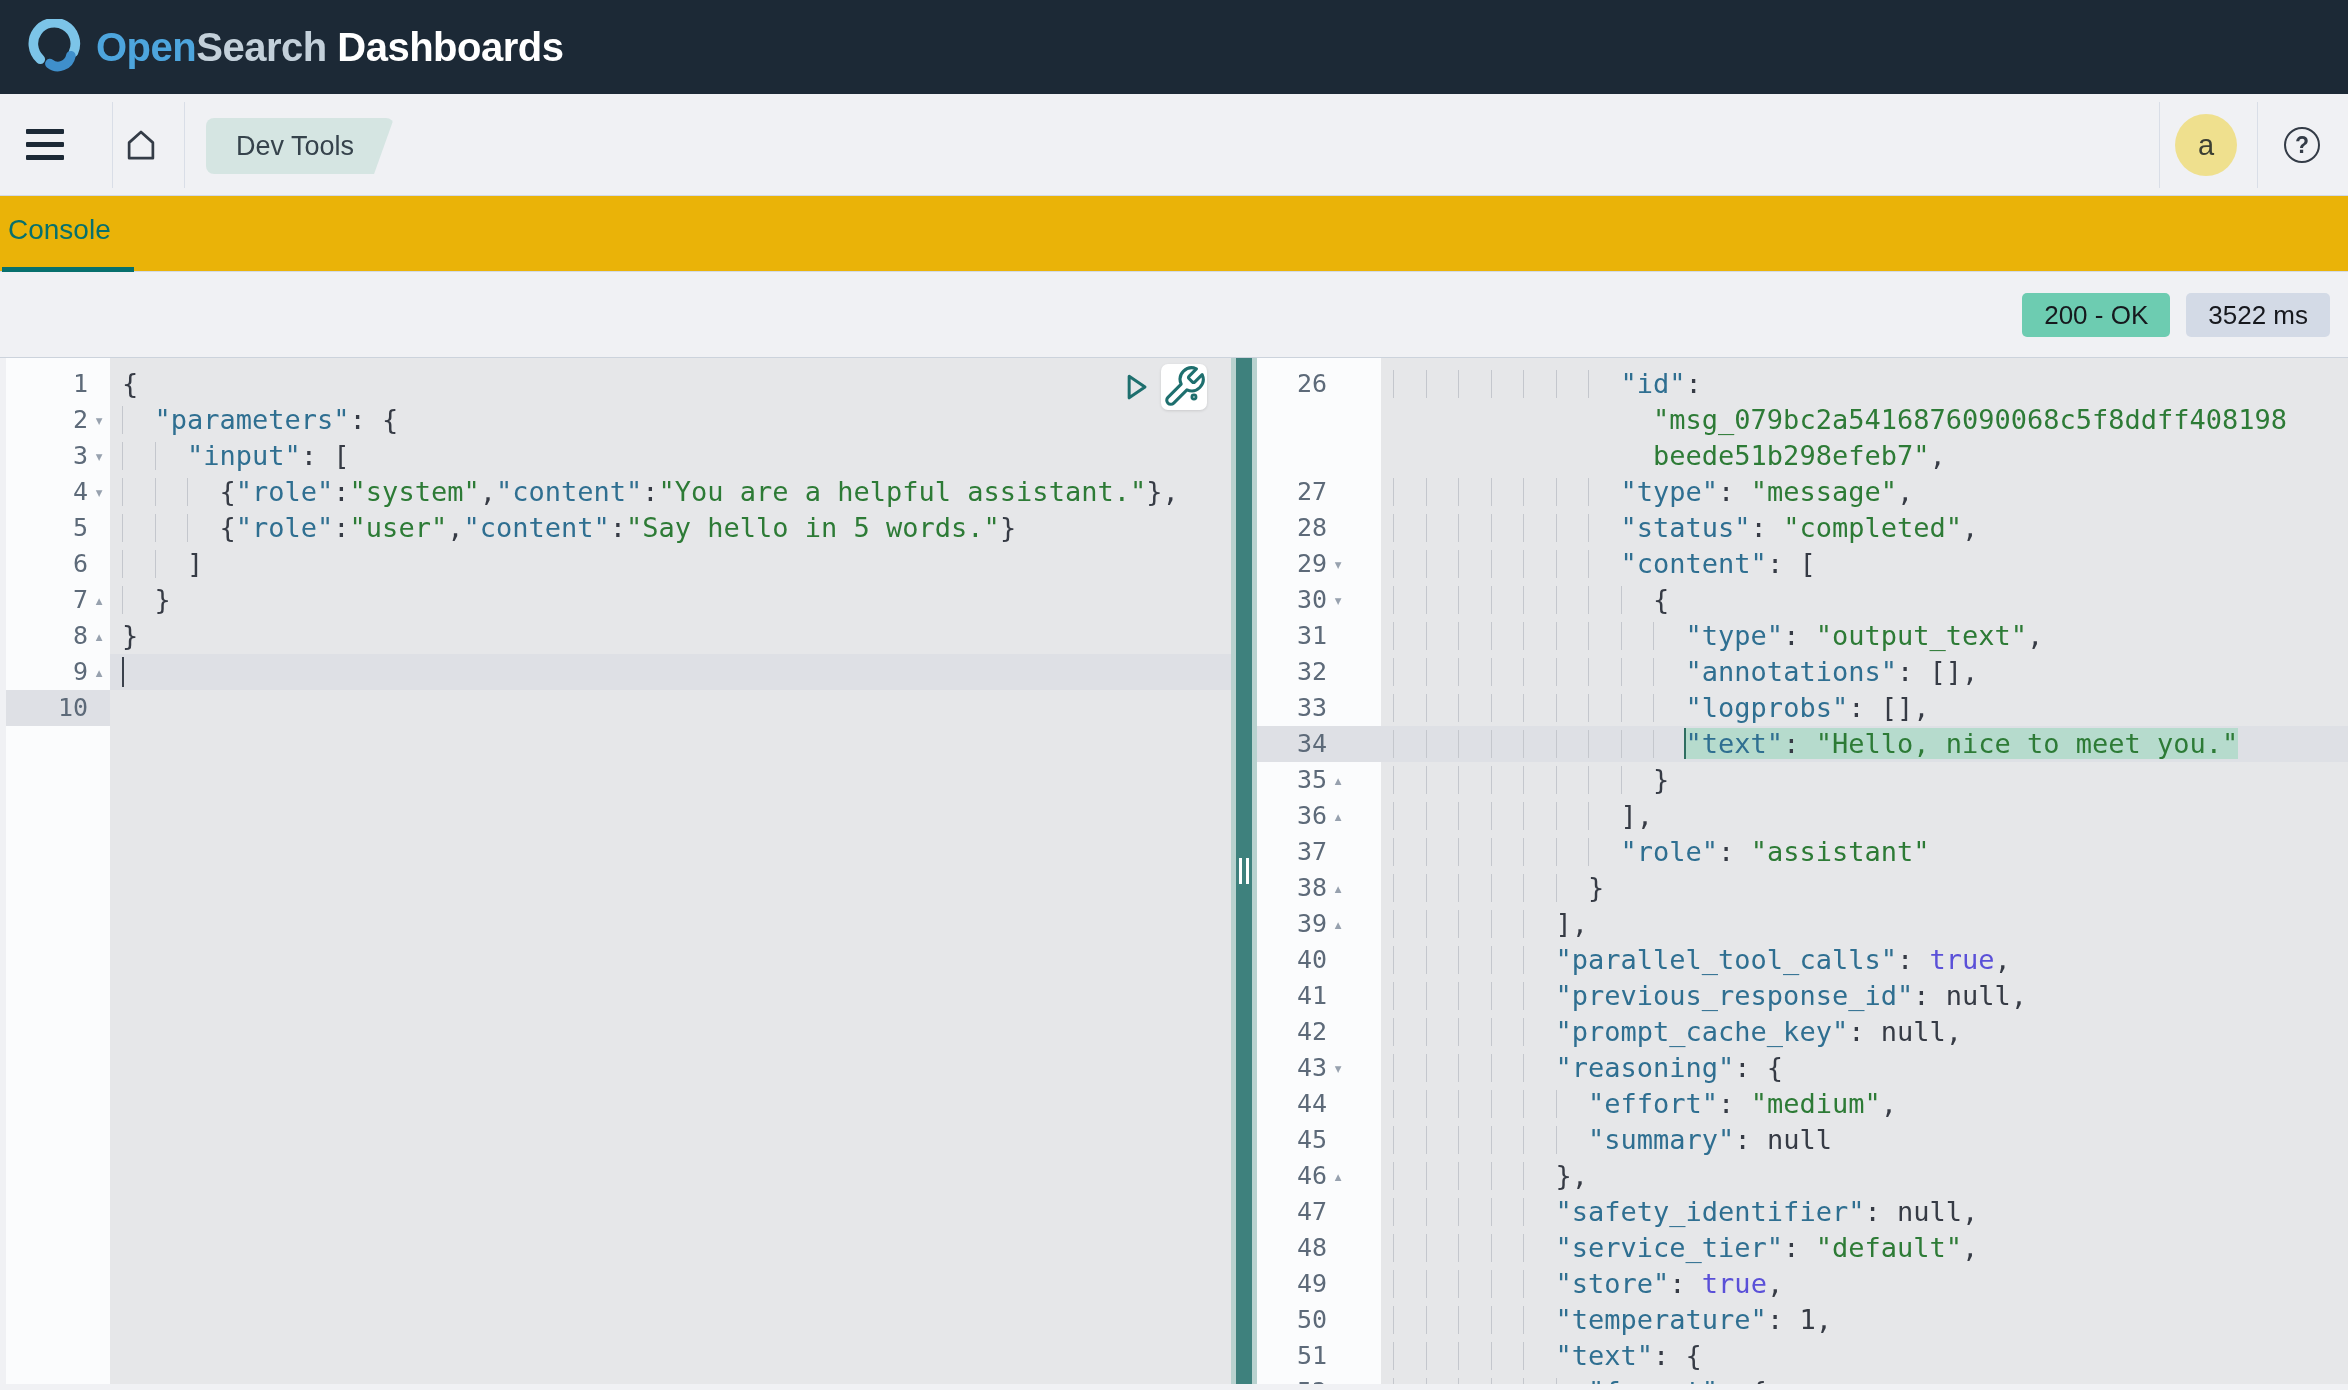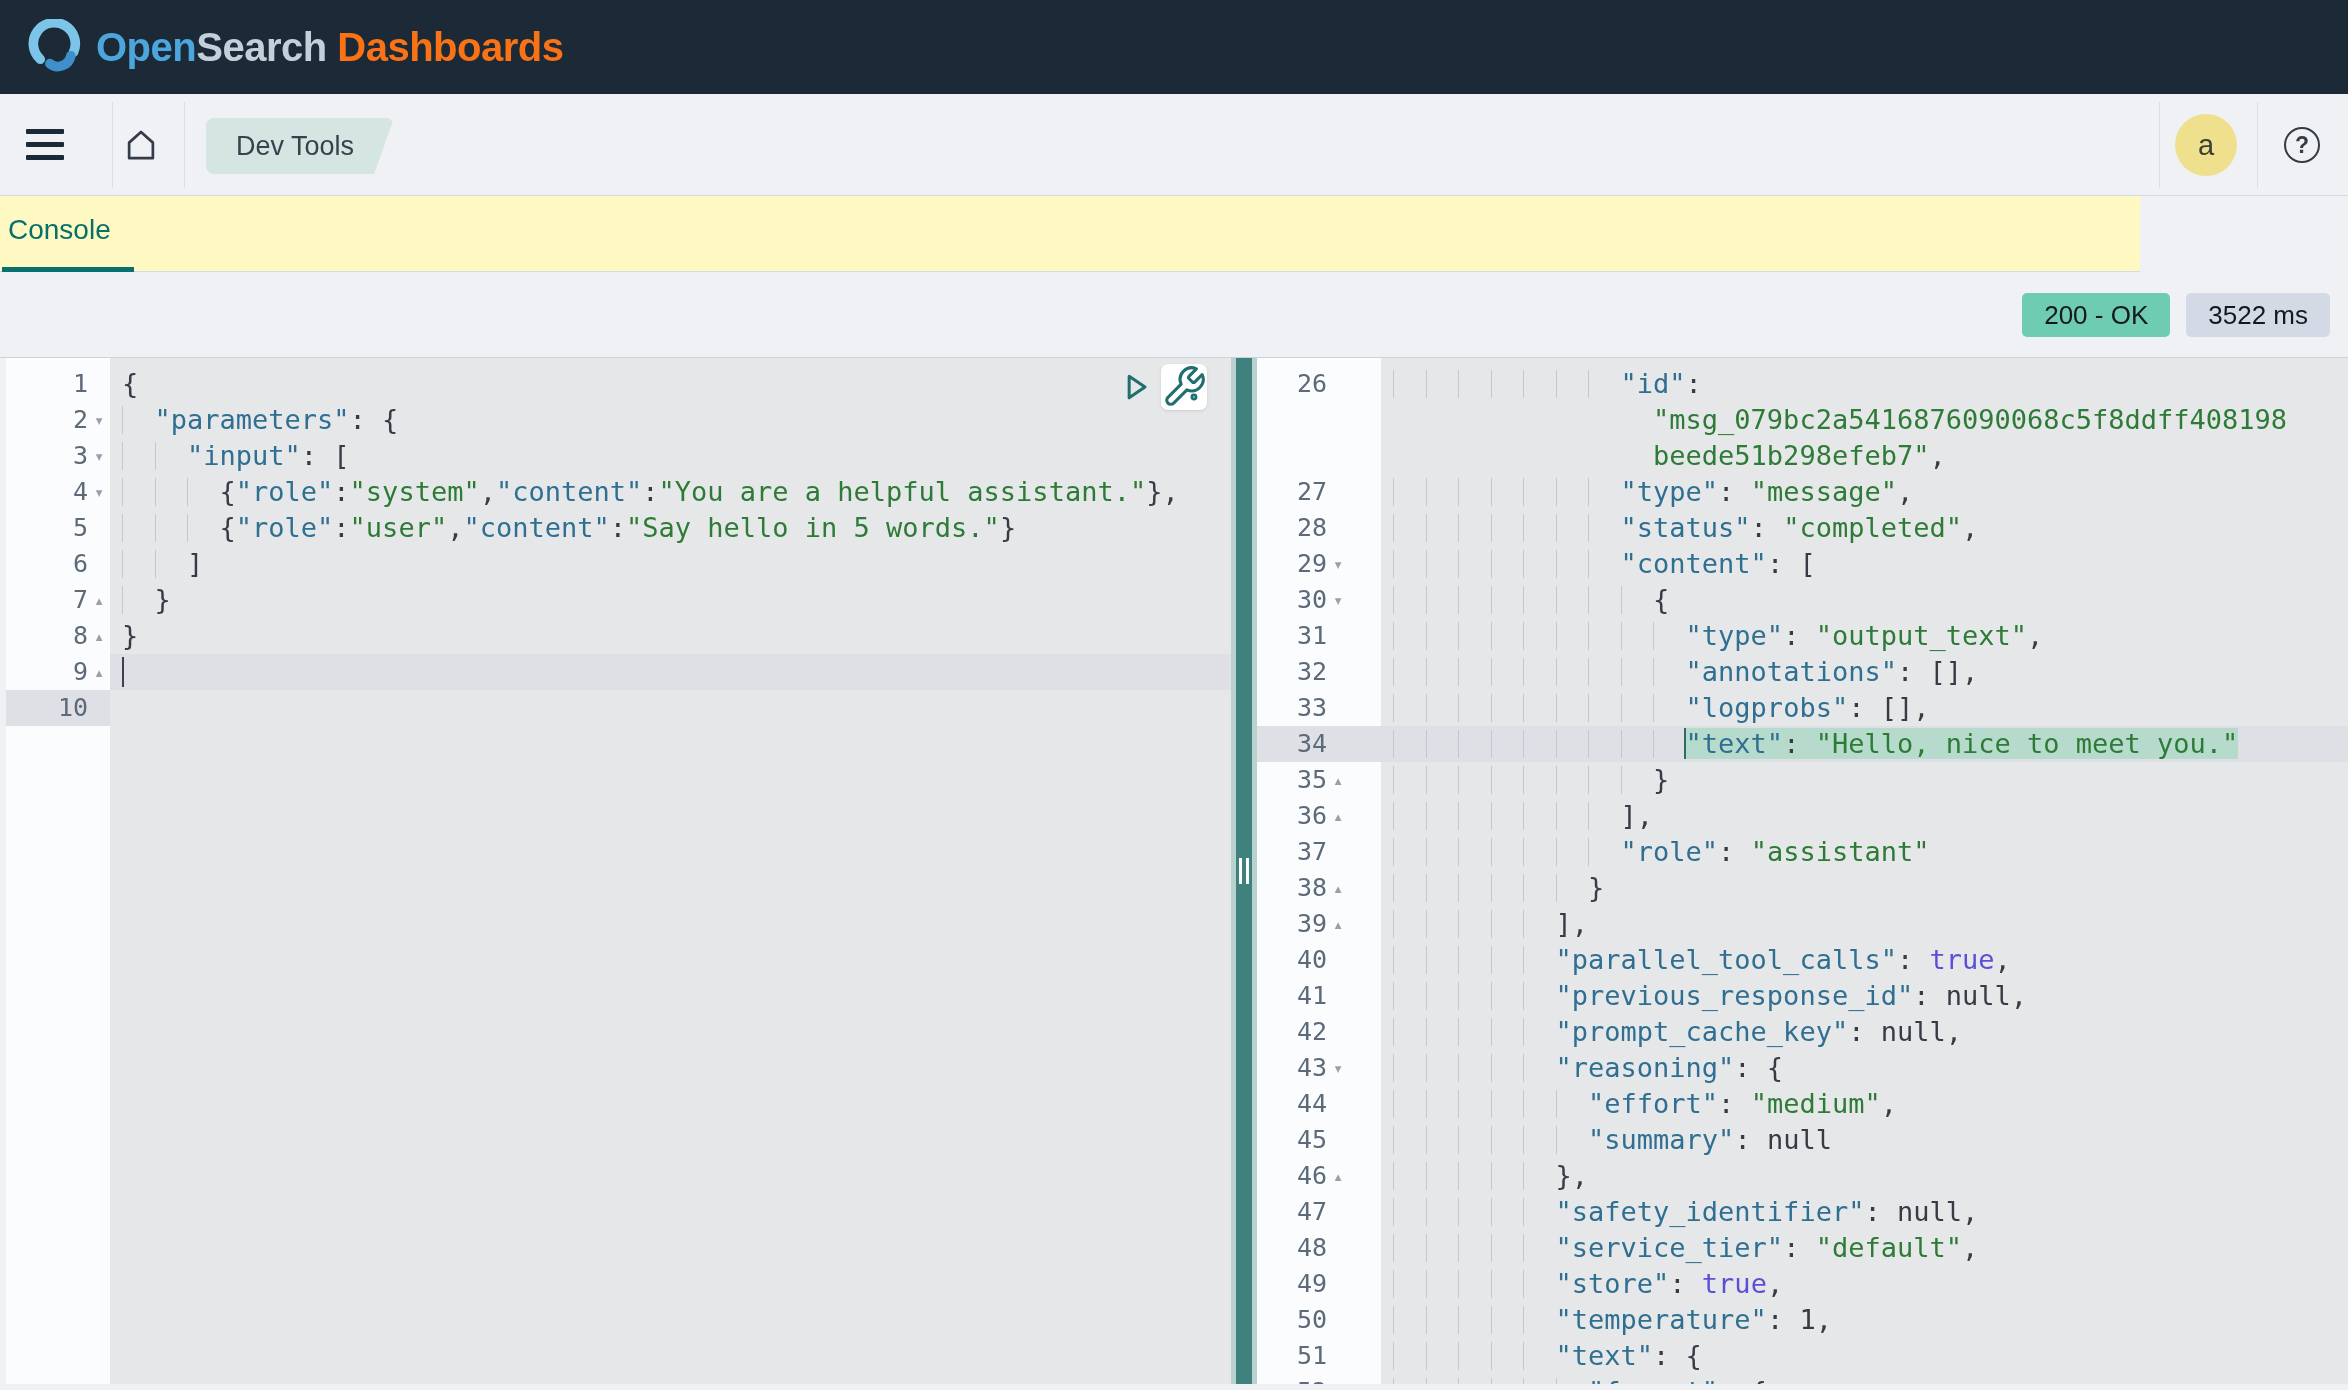--- a/index.html
+++ b/index.html
@@ -5,42 +5,42 @@
   * { margin:0; padding:0; box-sizing:border-box; }
   html,body { width:2348px; height:1390px; overflow:hidden; background:#f0f1f4;
               font-family:"Liberation Sans", sans-serif; }
 
   
   .topbar { position:absolute; left:0; top:0; width:2348px; height:94px;
             background:#1c2936; display:flex; align-items:center; }
   .logo-mark { margin-left:28px; width:56px; height:56px; }
   .wordmark { margin-left:12px; font-size:40px; font-weight:bold; letter-spacing:-0.5px;
               white-space:pre; }
-  .wm-open { color:#4da5dd; } .wm-search { color:#c3d0da;text-align:right; } .wm-dash { color:#f97316; }
+  .wm-open { color:#4da5dd; } .wm-search { color:#c3d0da;text-align:right; } .wm-dash { color:#ffffff; }
 
   
   .navrow { position:absolute; left:0; top:94px; width:2348px; height:102px;
             background:#f0f1f4; border-bottom:1px solid #d3dae6; }
   .vdiv { position:absolute; top:8px; height:86px; width:1px; background:#d9dee7; }
   .burger { position:absolute; left:26px; top:35px; width:38px; height:32px; cursor:pointer; }
   .burger i { display:block; height:5px; background:#1c2936; border-radius:1px; margin-bottom:8px; }
   .homebtn { position:absolute; left:122px; top:32px; width:38px; height:38px; }
   .crumb { position:absolute; left:206px; top:24px; height:56px; padding:0 40px 0 30px;
            background:#d5e5e2; color:#36434c; font-size:27px; font-weight:500;
            line-height:56px; border-radius:8px;
            clip-path:polygon(0 0,100% 0,calc(100% - 20px) 100%,0 100%); }
   .avatar { position:absolute; left:2175px; top:20px; width:62px; height:62px; border-radius:50%;
             background:#efe08e; color:#3c3f33; font-size:29px; text-align:center; line-height:62px; }
   .helpbtn { position:absolute; left:2284px; top:33px; width:36px; height:36px; border-radius:50%;
              border:2.5px solid #343c47; color:#343c47; font-size:23px; font-weight:bold;
              text-align:center; line-height:32px; }
 
   
-  .tabrow { position:absolute; left:0; top:196px; width:2140px; height:76px;
-            background:#fef9c3; border-bottom:1px solid #d3dae6; }
+  .tabrow { position:absolute; left:0; top:196px; width:2348px; height:76px;
+            background:#eab308; border-bottom:1px solid #d3dae6; }
   .console-tab { position:absolute; left:8px; top:18px; font-size:28px; color:#07706d; }
   .console-underline { position:absolute; left:2px; top:71px; width:132px; height:5px;
                        background:#07706d; }
 
   
   .menurow { position:absolute; left:0; top:272px; width:2348px; height:86px; background:#f0f1f4;
              display:flex; align-items:center; }
   .menu-items { display:flex; gap:44px; margin-left:32px; }
   .menu-item { font-size:27px; color:#343741; cursor:pointer; }
   .badges { margin-left:auto; margin-right:18px; display:flex; gap:16px; }

